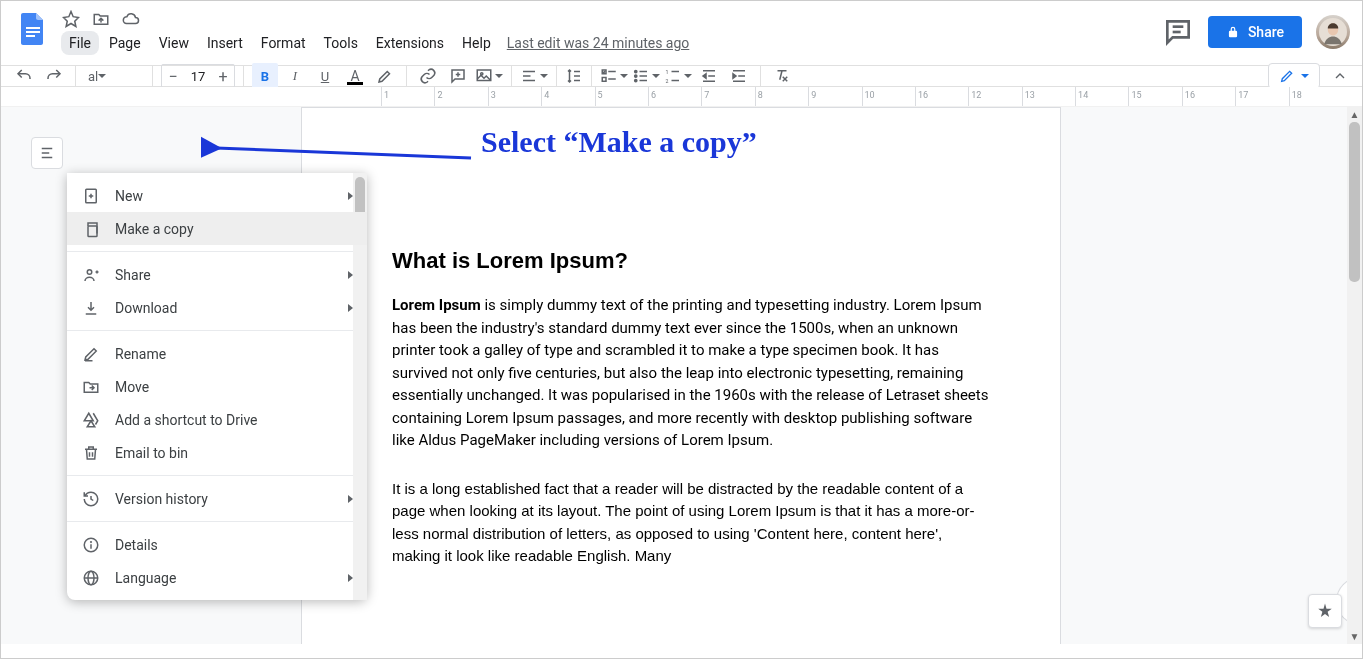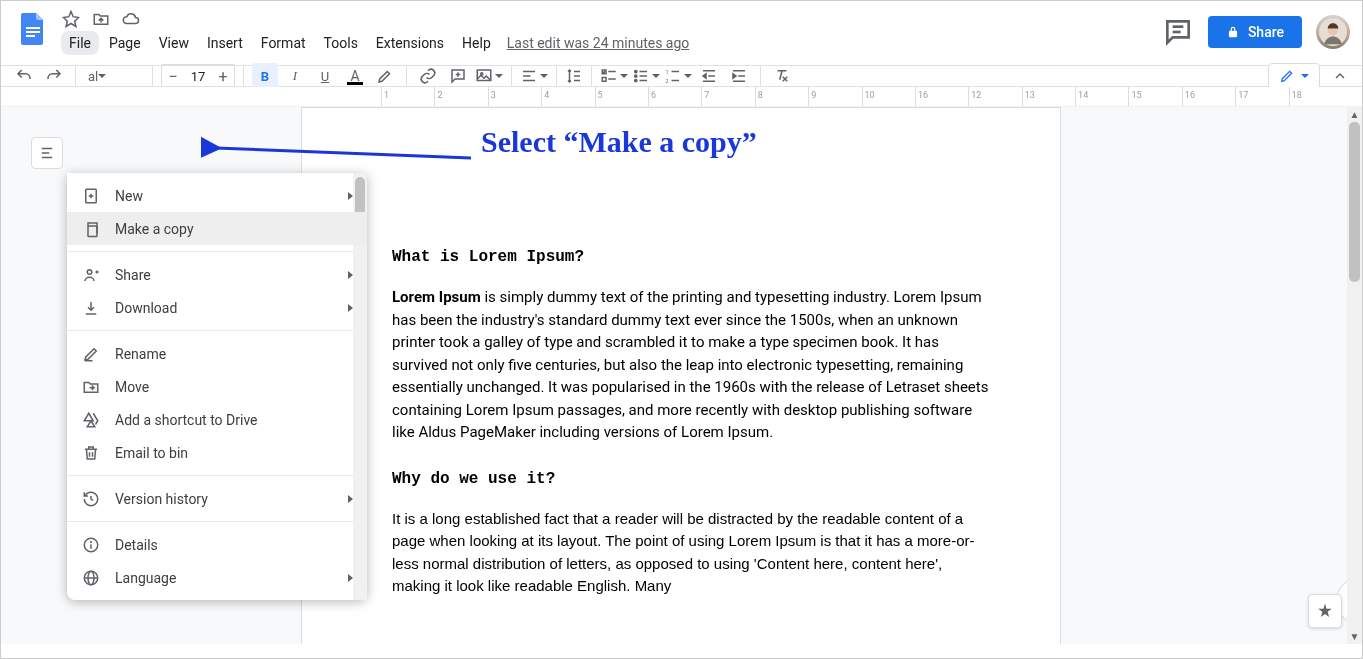--- a/index.html
+++ b/index.html
@@ -45,21 +45,21 @@
 
 .ruler{height:20px;background:#fff;border-bottom:1px solid #f1f1f1;position:relative;font-size:9px;color:#9aa0a6;}
 .ruler .ticks{position:absolute;left:380px;right:20px;top:0;bottom:0;display:flex;}
 .ruler .zone{flex:1;position:relative;border-left:1px solid #dadce0;}
 .ruler .zone span{position:absolute;top:3px;left:2px;}
 
 
 .workspace{position:relative;height:calc(659px - 64px - 38px - 20px);background:#f8f9fa;overflow:hidden;}
 .outline-btn{position:absolute;left:30px;top:30px;width:32px;height:32px;border:1px solid #dadce0;border-radius:4px;display:flex;align-items:center;justify-content:center;background:#fff;color:#5f6368;cursor:pointer;}
 .page{position:absolute;left:300px;top:0;width:760px;min-height:900px;background:#fff;border:1px solid #dadce0;padding:140px 70px 40px 90px;}
-.page h2{font-family:Liberation Mono, monospace;font-size:16px;font-weight:bold;color:#000;margin-bottom:20px;}
+.page h2{font-family:Liberation Sans, sans-serif;font-size:22px;font-weight:bold;color:#000;margin-bottom:20px;}
 .page p{font-family:Arial,sans-serif;font-size:15px;color:#000;line-height:1.5;margin-bottom:26px;}
 .page strong{font-weight:bold;}
 
 
 .dropdown{position:absolute;left:66px;top:66px;width:300px;background:#fff;border-radius:0 0 8px 8px;box-shadow:0 2px 12px rgba(0,0,0,0.28);z-index:50;padding:6px 0;}
 .dd-item{display:flex;align-items:center;height:33px;padding:0 14px;font-size:14px;color:#3c4043;cursor:pointer;gap:14px;position:relative;}
 .dd-item.highlight{background:#eeeeee;}
 .dd-item .icon{width:20px;height:20px;display:flex;align-items:center;justify-content:center;color:#5f6368;}
 .dd-item .icon svg{width:18px;height:18px;}
 .dd-item .shortcut{margin-left:auto;font-size:13px;color:#5f6368;}
@@ -369,21 +369,20 @@
     <svg viewBox="0 0 24 24" width="18" height="18" fill="none" stroke="#5f6368" stroke-width="2">
         <line x1="5" y1="6" x2="19" y2="6"></line>
         <line x1="5" y1="12" x2="15" y2="12"></line>
         <line x1="5" y1="18" x2="19" y2="18"></line>
       </svg>
   </div>
 
   <div class="page">
     <h2>What is Lorem Ipsum?</h2>
     <p><strong>Lorem Ipsum</strong><span> is simply dummy text of the printing and typesetting industry. Lorem Ipsum has been the industry's standard dummy text ever since the 1500s, when an unknown printer took a galley of type and scrambled it to make a type specimen book. It has survived not only five centuries, but also the leap into electronic typesetting, remaining essentially unchanged. It was popularised in the 1960s with the release of Letraset sheets containing Lorem Ipsum passages, and more recently with desktop publishing software like Aldus PageMaker including versions of Lorem Ipsum.</span></p>
-    <h2>Why do we use it?</h2>
     <p>It is a long established fact that a reader will be distracted by the readable content of a page when looking at its layout. The point of using Lorem Ipsum is that it has a more-or-less normal distribution of letters, as opposed to using 'Content here, content here', making it look like readable English. Many</p>
   </div>
 
   <div class="dropdown" id="file-dropdown">
     <div class="dd-scroll">
         <div class="dd-thumb"></div>
       </div>
   <div class="dd-item">
         <span class="icon">
           <svg viewBox="0 0 24 24" fill="none" stroke="#5f6368" stroke-width="2">

